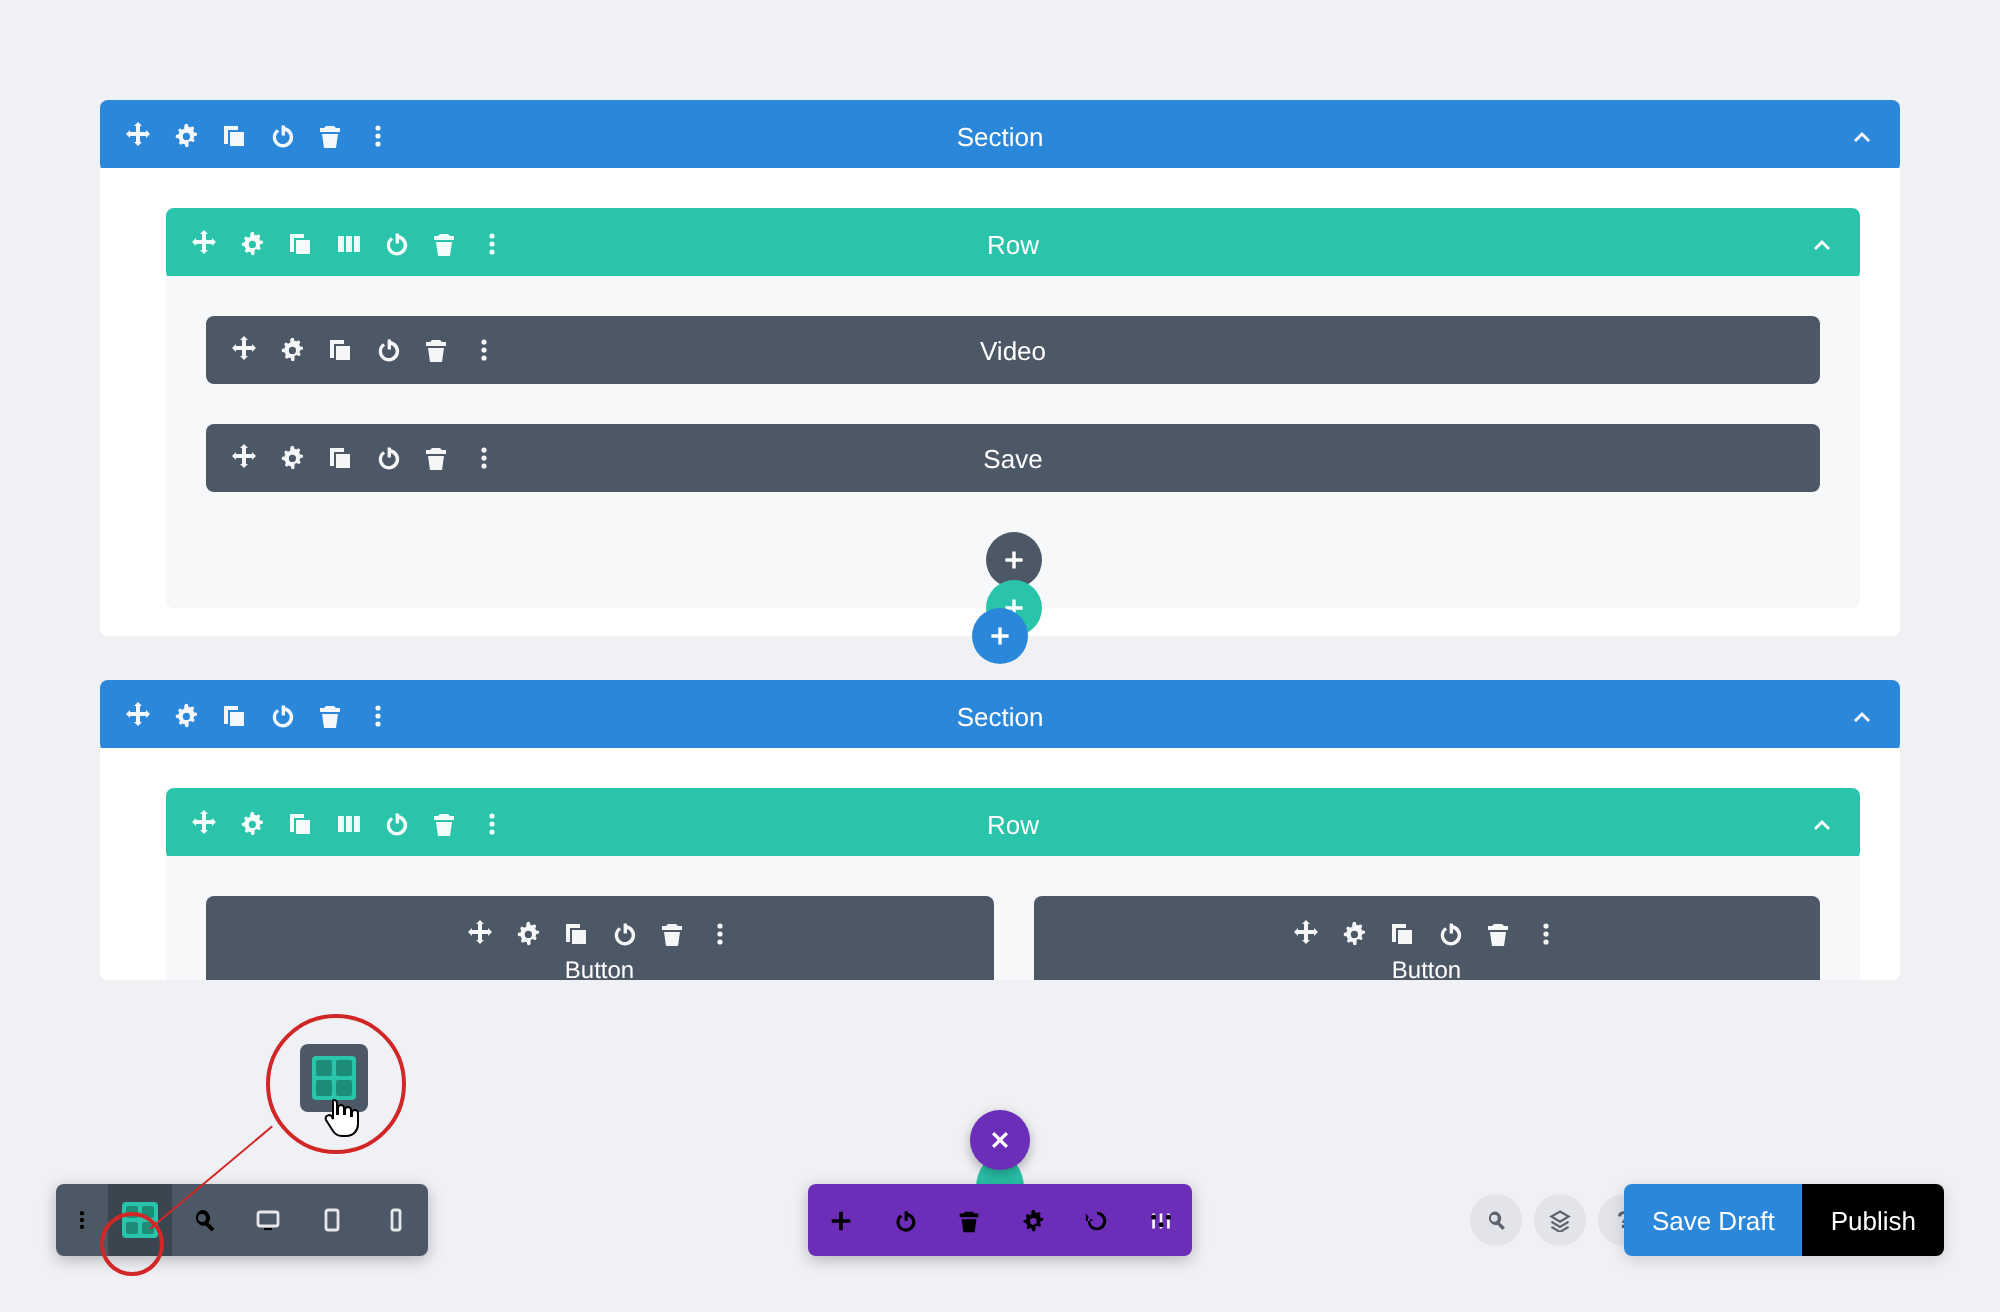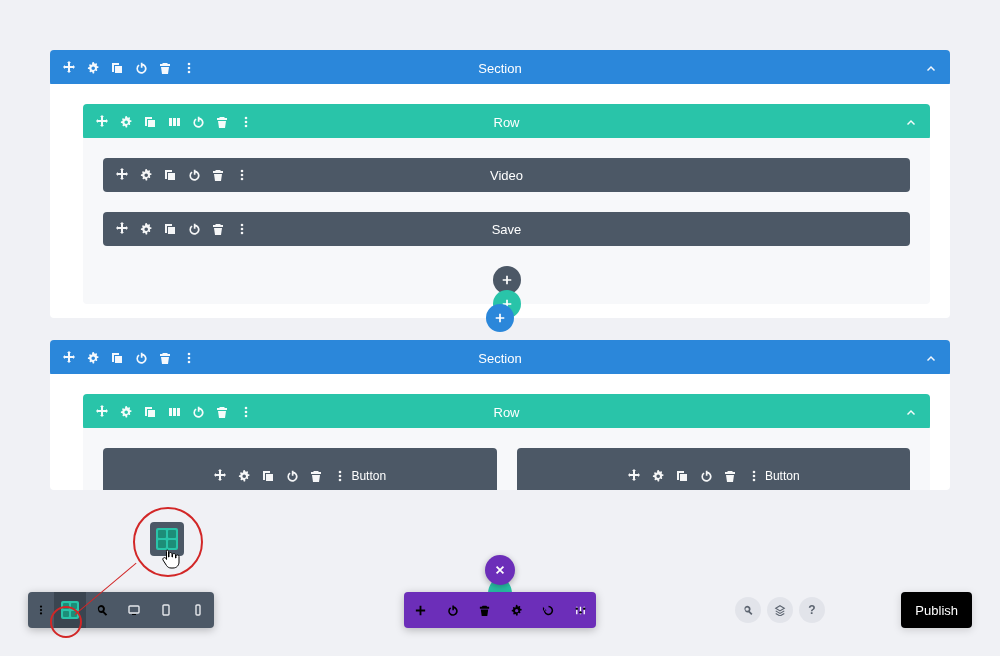--- a/index.html
+++ b/index.html
@@ -117,21 +117,21 @@
     display: flex;
     gap: 20px;
   }
   .module-two-col .col {
     flex: 1;
     position: relative;
   }
   .module-centered {
     height: 56px;
     display: flex;
-    flex-direction: row;
+    flex-direction: column;
     align-items: center;
     justify-content: center;
     gap: 4px;
   }
   .module-centered .mini-icons {
     display: flex;
     gap: 10px;
     font-size: 12px;
   }
   .module-centered .mini-label {
@@ -808,20 +808,21 @@
     </div>
   <div class="circ">
       <svg viewBox="0 0 14 14" width="12" height="12" fill="none" stroke="#5c6470">
         <use href="#i-layers"></use>
       </svg>
     </div>
   <div class="circ">?</div>
 </div>
 
 <div class="bottom-actions">
+  <button class="btn btn-draft">Save Draft</button>
   <button class="btn btn-publish">Publish</button>
 </div>
 
 <div class="anno-circle" style="left:133px; top:507px; width:70px; height:70px;"></div>
 <div class="anno-circle" style="left:50px; top:606px; width:32px; height:32px;"></div>
 <div class="anno-line" style="left:75px; top:614px; width:80px; transform: rotate(-40deg);"></div>
 
 <div style="position:absolute; left:150px; top:522px; width:34px; height:34px; background:#4c5866; border-radius:4px; display:flex; align-items:center; justify-content:center; z-index:40;">
   <div class="wire-inner" style="width:22px;height:22px">
       <span></span>

